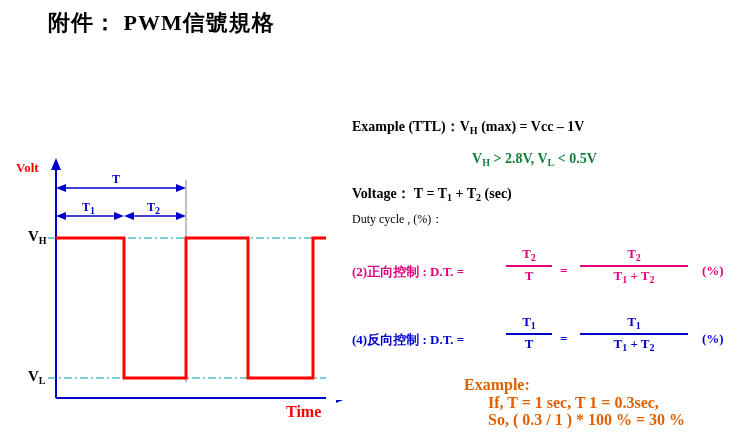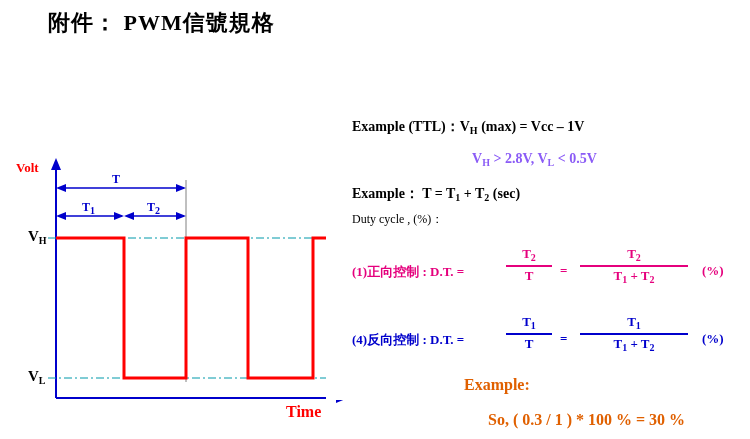--- a/index.html
+++ b/index.html
@@ -97,21 +97,21 @@
     left: 4px; top: 0px;
     font-size: 14px;
     font-weight: bold;
     white-space: nowrap;
   }
   .line-vh {
     position: absolute;
     left: 124px; top: 33px;
     font-size: 14px;
     font-weight: bold;
-    color: #8b5cf6;
+    color: #15803d;
     white-space: nowrap;
   }
   .line-period {
     position: absolute;
     left: 4px; top: 67px;
     font-size: 14px;
     font-weight: bold;
     white-space: nowrap;
   }
   .line-duty {
@@ -224,27 +224,27 @@
 
     <div class="line-voltage">
       <span>Example (TTL)：V</span><span class="sub">H</span><span> (max) = Vcc – 1V</span>
     </div>
 
     <div class="line-vh">
       <span>V</span><span class="sub">H</span><span> &gt; 2.8V,   V</span><span class="sub">L</span><span> &lt; 0.5V</span>
     </div>
 
     <div class="line-period">
-      <span>Example： T =  T</span><span class="sub">1</span><span> + T</span><span class="sub">2</span><span>    (sec)</span>
+      <span>Voltage： T =  T</span><span class="sub">1</span><span> + T</span><span class="sub">2</span><span>    (sec)</span>
     </div>
 
     <div class="line-duty">Duty cycle , (%)：</div>
 
     <div class="frow f1" style="left:4px; top:128px; width:400px; height:62px;">
-      <span class="lead">(1)正向控制 : D.T. =</span>
+      <span class="lead">(2)正向控制 : D.T. =</span>
 
       <span class="frac" style="left:154px; top:0px; width:46px;">
         <span class="num"><span>T</span><span class="sub">2</span></span>
         <span class="bar" style="background:#e5007d;"></span>
         <span class="den"><span>T</span></span>
       </span>
 
       <span class="eqsign" style="left:208px;">=</span>
 
       <span class="frac" style="left:228px; top:0px; width:108px;">
@@ -270,16 +270,17 @@
       <span class="frac" style="left:228px; top:0px; width:108px;">
         <span class="num"><span>T</span><span class="sub">1</span></span>
         <span class="bar" style="background:#0000cc;"></span>
         <span class="den"><span>T</span><span class="sub">1</span><span> + T</span><span class="sub">2</span></span>
       </span>
 
       <span class="pct" style="left:350px;">(%)</span>
     </div>
 
     <div class="ex ex-title">Example:</div>
+    <div class="ex ex-l1">If, T = 1 sec, T 1  = 0.3sec,</div>
     <div class="ex ex-l2">So, ( 0.3 / 1 ) * 100 % = 30 %</div>
 
   </div>
 </div>
 
 </body></html>

